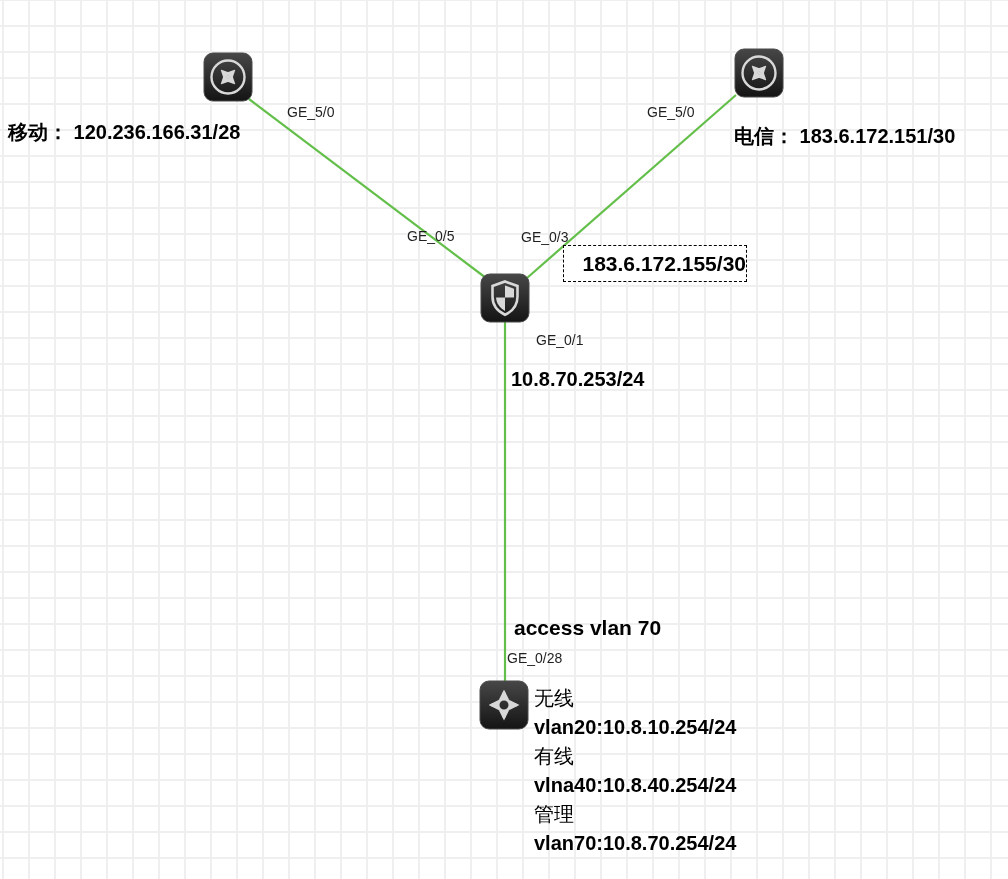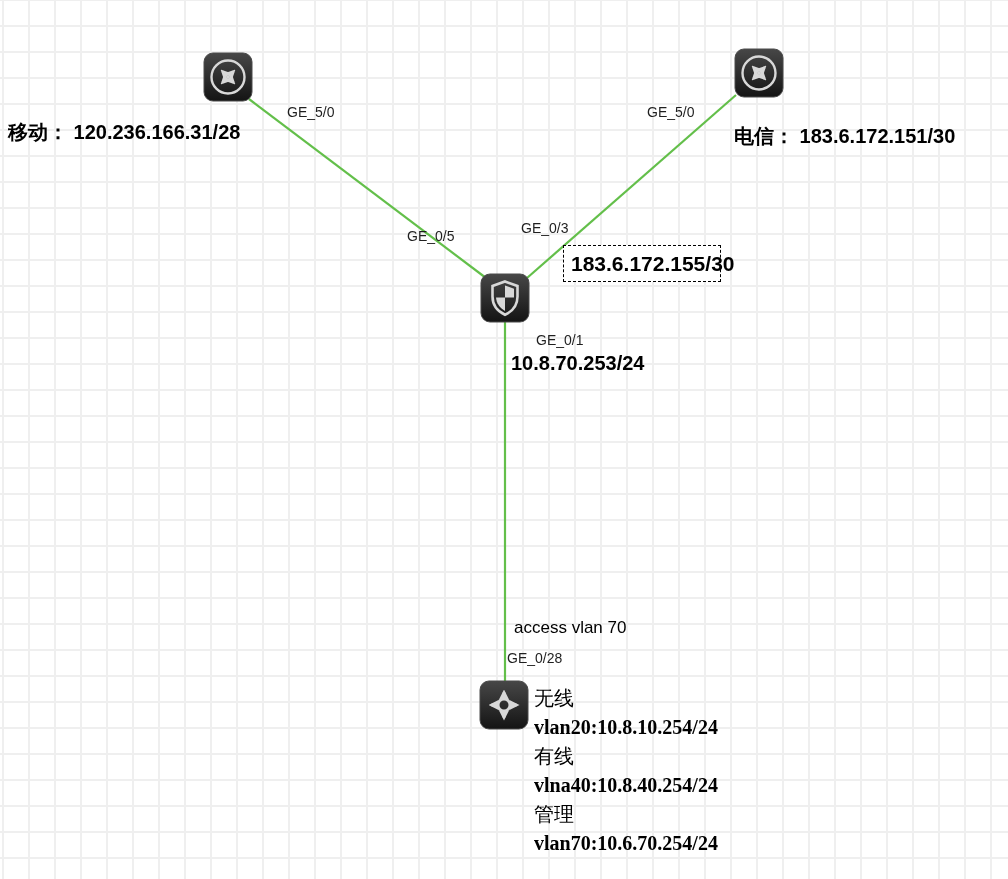--- a/index.html
+++ b/index.html
@@ -12,29 +12,29 @@
     font-family:"Liberation Sans","DejaVu Sans",sans-serif;
   }
   .links-layer{position:absolute;left:0;top:0;width:1008px;height:879px;}
   .link{stroke:#63bf4a;stroke-width:2.2px;}
   .node{position:absolute;width:50px;height:50px;}
   .node svg{display:block;}
   .label{position:absolute;white-space:nowrap;color:#000;}
   .port{font-size:14px;color:#1f1f1f;font-weight:normal;}
   .ip{font-size:20px;font-weight:bold;line-height:26px;}
   .caption{font-size:20px;font-weight:bold;line-height:26px;}
-  .note{font-size:17px;font-weight:normal;line-height:24px;}
+  .note{font-size:21px;font-weight:bold;line-height:24px;}
   .dashed-box{
-    position:absolute;left:563px;top:245px;width:158px;height:37px;
+    position:absolute;left:563px;top:245px;width:184px;height:37px;
     box-sizing:border-box;border:1px dashed #000;background:#fff;
     display:flex;align-items:center;padding-left:7px;
-    font-size:21px;font-weight:bold;white-space:nowrap;
+    font-size:21px;font-weight:bold;white-space:nowrap;justify-content:flex-end;
   }
   .info-block{position:absolute;left:534px;top:684px;font-size:20px;line-height:29px;}
-  .info-block div{white-space:nowrap;font-family:Liberation Serif, serif;}
+  .info-block div{white-space:nowrap;}
   .info-block .cn{font-weight:normal;}
   .info-block .b{font-weight:bold;}
 </style>
 </head>
 <body>
 
 <div class="canvas">
 
   <svg class="links-layer">
     <line class="link" x1="249" y1="99" x2="486" y2="278"></line>
@@ -122,36 +122,36 @@
 
   <div class="label caption" style="left:734px;top:123px;">电信： 183.6.172.151/30</div>
 
   <div class="label port" style="left:287px;top:104px;">GE_5/0</div>
 
   <div class="label port" style="left:647px;top:104px;">GE_5/0</div>
 
   <div class="label port" style="left:407px;top:228px;">GE_0/5</div>
 
 
-  <div class="label port" style="left:521px;top:220px;">GE_0/3</div>
+  <div class="label port" style="left:521px;top:229px;">GE_0/3</div>
 
   <div class="dashed-box">
     <span>183.6.172.155/30</span>
   </div>
 
   <div class="label port" style="left:512px;top:332px;margin-left:24px;">GE_0/1</div>
 
-  <div class="label ip" style="left:511px;top:350px;">10.8.70.253/24</div>
+  <div class="label ip" style="left:511px;top:366px;">10.8.70.253/24</div>
 
   <div class="label note" style="left:514px;top:616px;">access vlan 70</div>
 
   <div class="label port" style="left:507px;top:650px;">GE_0/28</div>
 
   <div class="info-block">
     <div class="cn">无线</div>
     <div class="b">vlan20:10.8.10.254/24</div>
     <div class="cn">有线</div>
     <div class="b">vlna40:10.8.40.254/24</div>
     <div class="cn">管理</div>
-    <div class="b">vlan70:10.6.70.254/24</div>
+    <div class="b">vlan70:10.8.70.254/24</div>
   </div>
 
 </div>
 
 </body></html>

